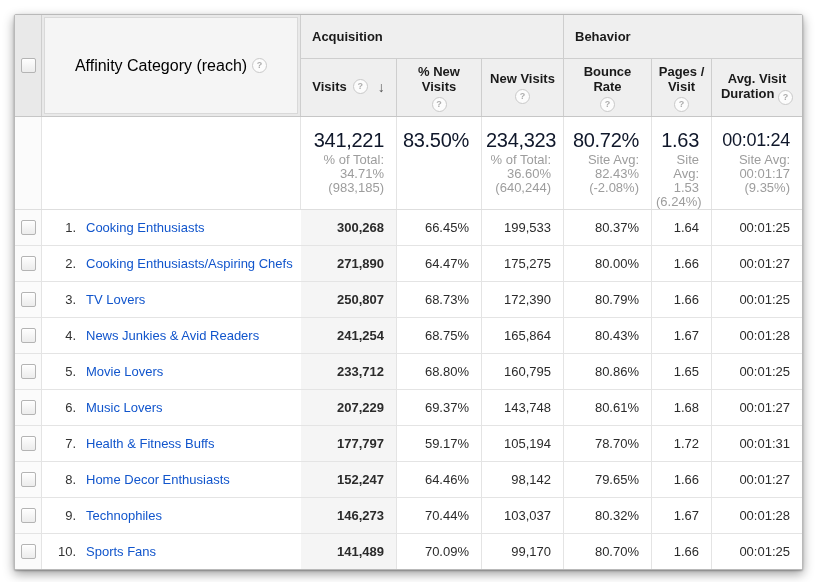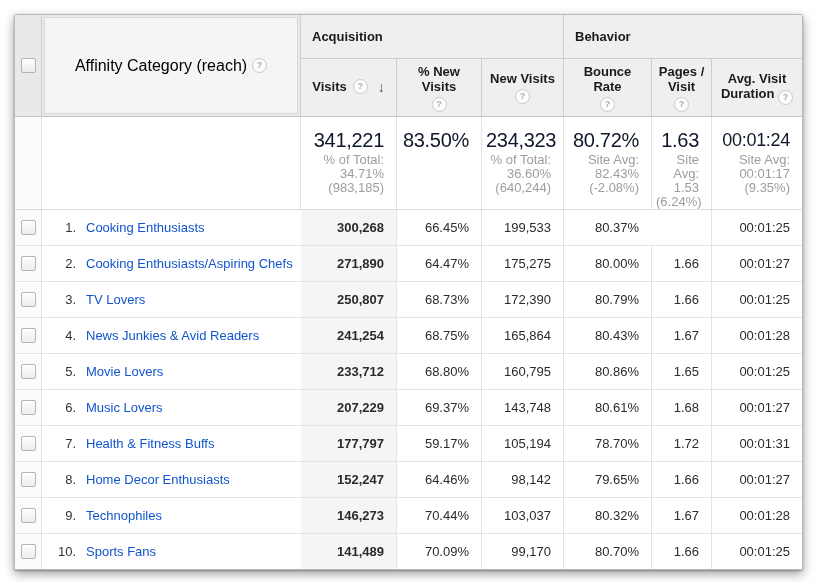--- a/index.html
+++ b/index.html
@@ -141,20 +141,21 @@
           <div class="cb"></div>
         </div>
         <div class="td-dim">
           <span class="rank">1.</span>
           <a class="dim-link">Cooking Enthusiasts</a>
         </div>
         <div class="td-num td-visits" style="grid-column:3;">300,268</div>
         <div class="td-num bl" style="grid-column:4;">66.45%</div>
         <div class="td-num bl" style="grid-column:5;">199,533</div>
         <div class="td-num bl" style="grid-column:6;">80.37%</div>
+        <div class="td-num bl" style="grid-column:7;">1.64</div>
         <div class="td-num bl" style="grid-column:8;">00:01:25</div>
       </div>
 
       <div class="grid-row trow">
         <div class="td-check">
           <div class="cb"></div>
         </div>
         <div class="td-dim">
           <span class="rank">2.</span>
           <a class="dim-link">Cooking Enthusiasts/Aspiring Chefs</a>

